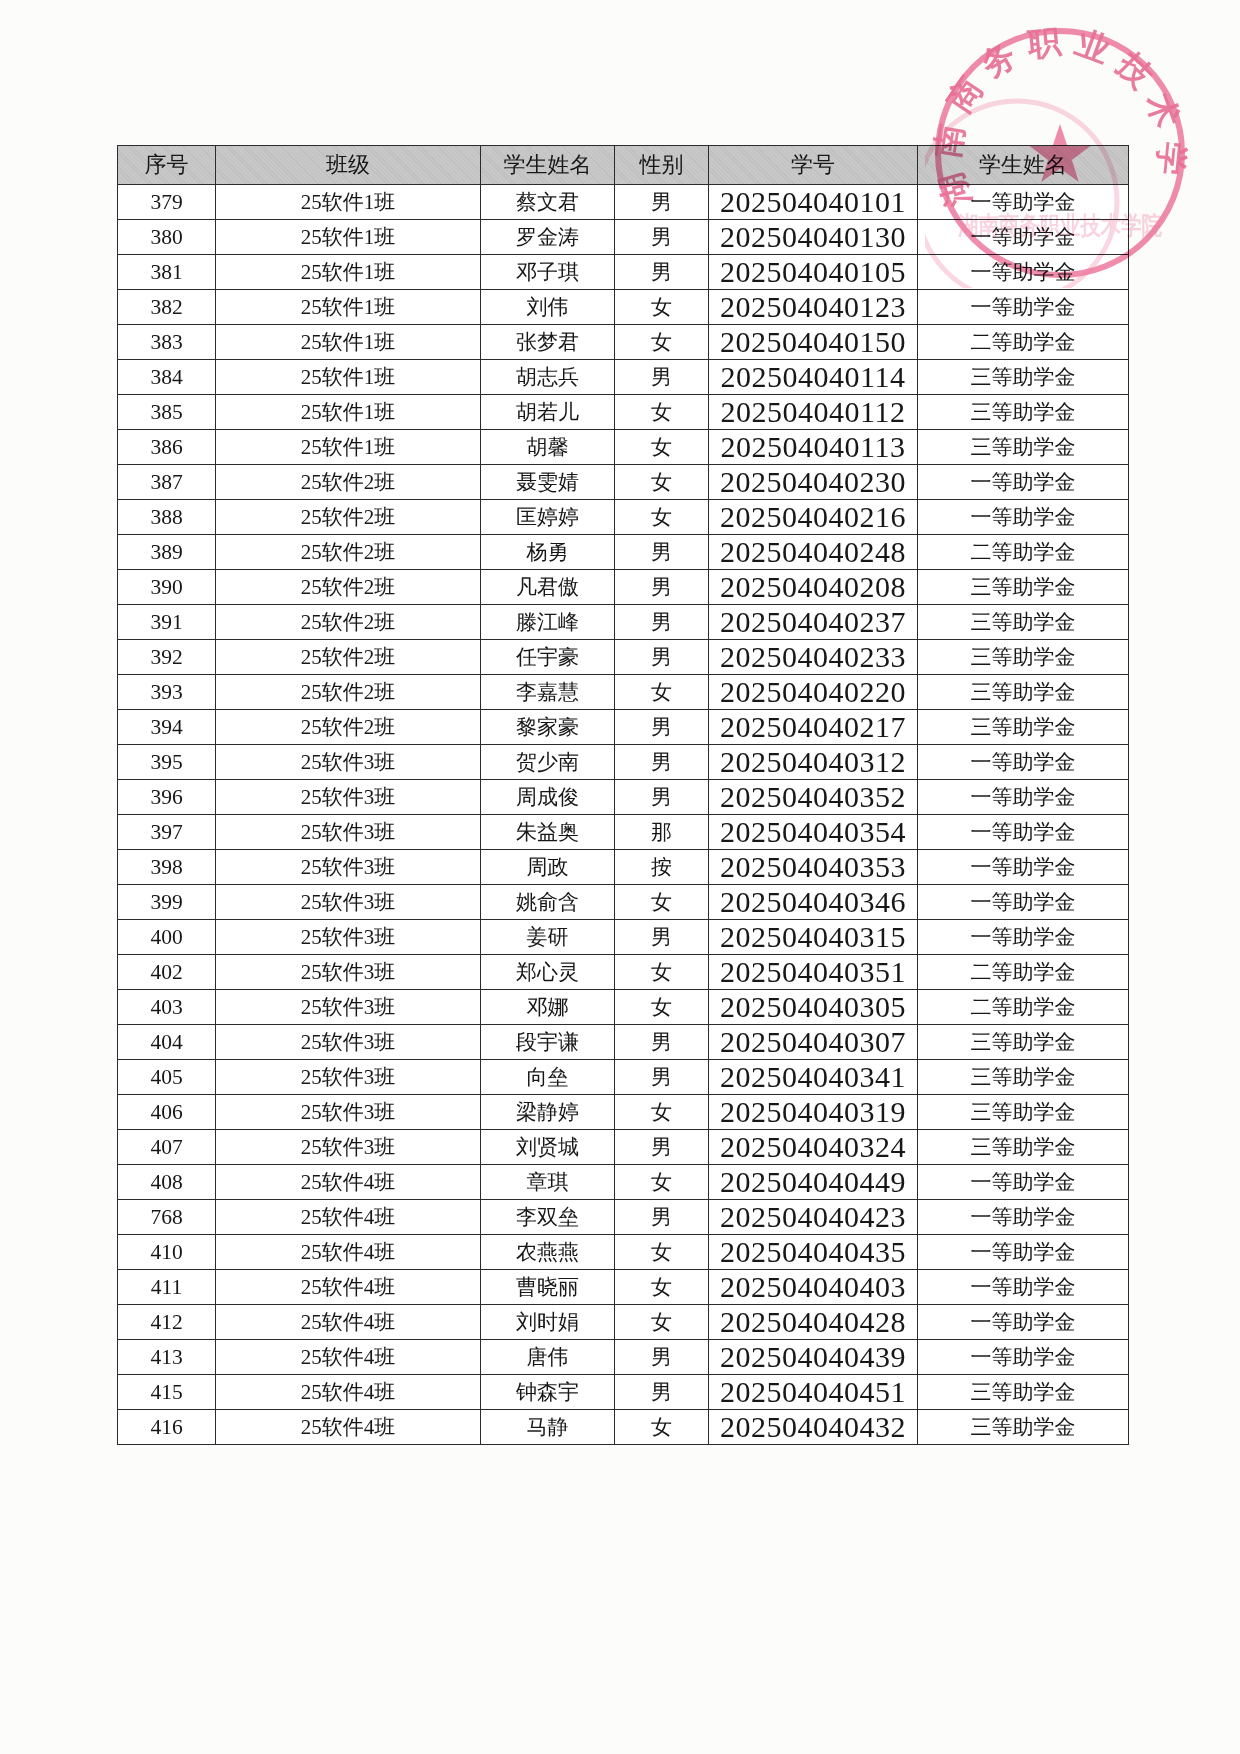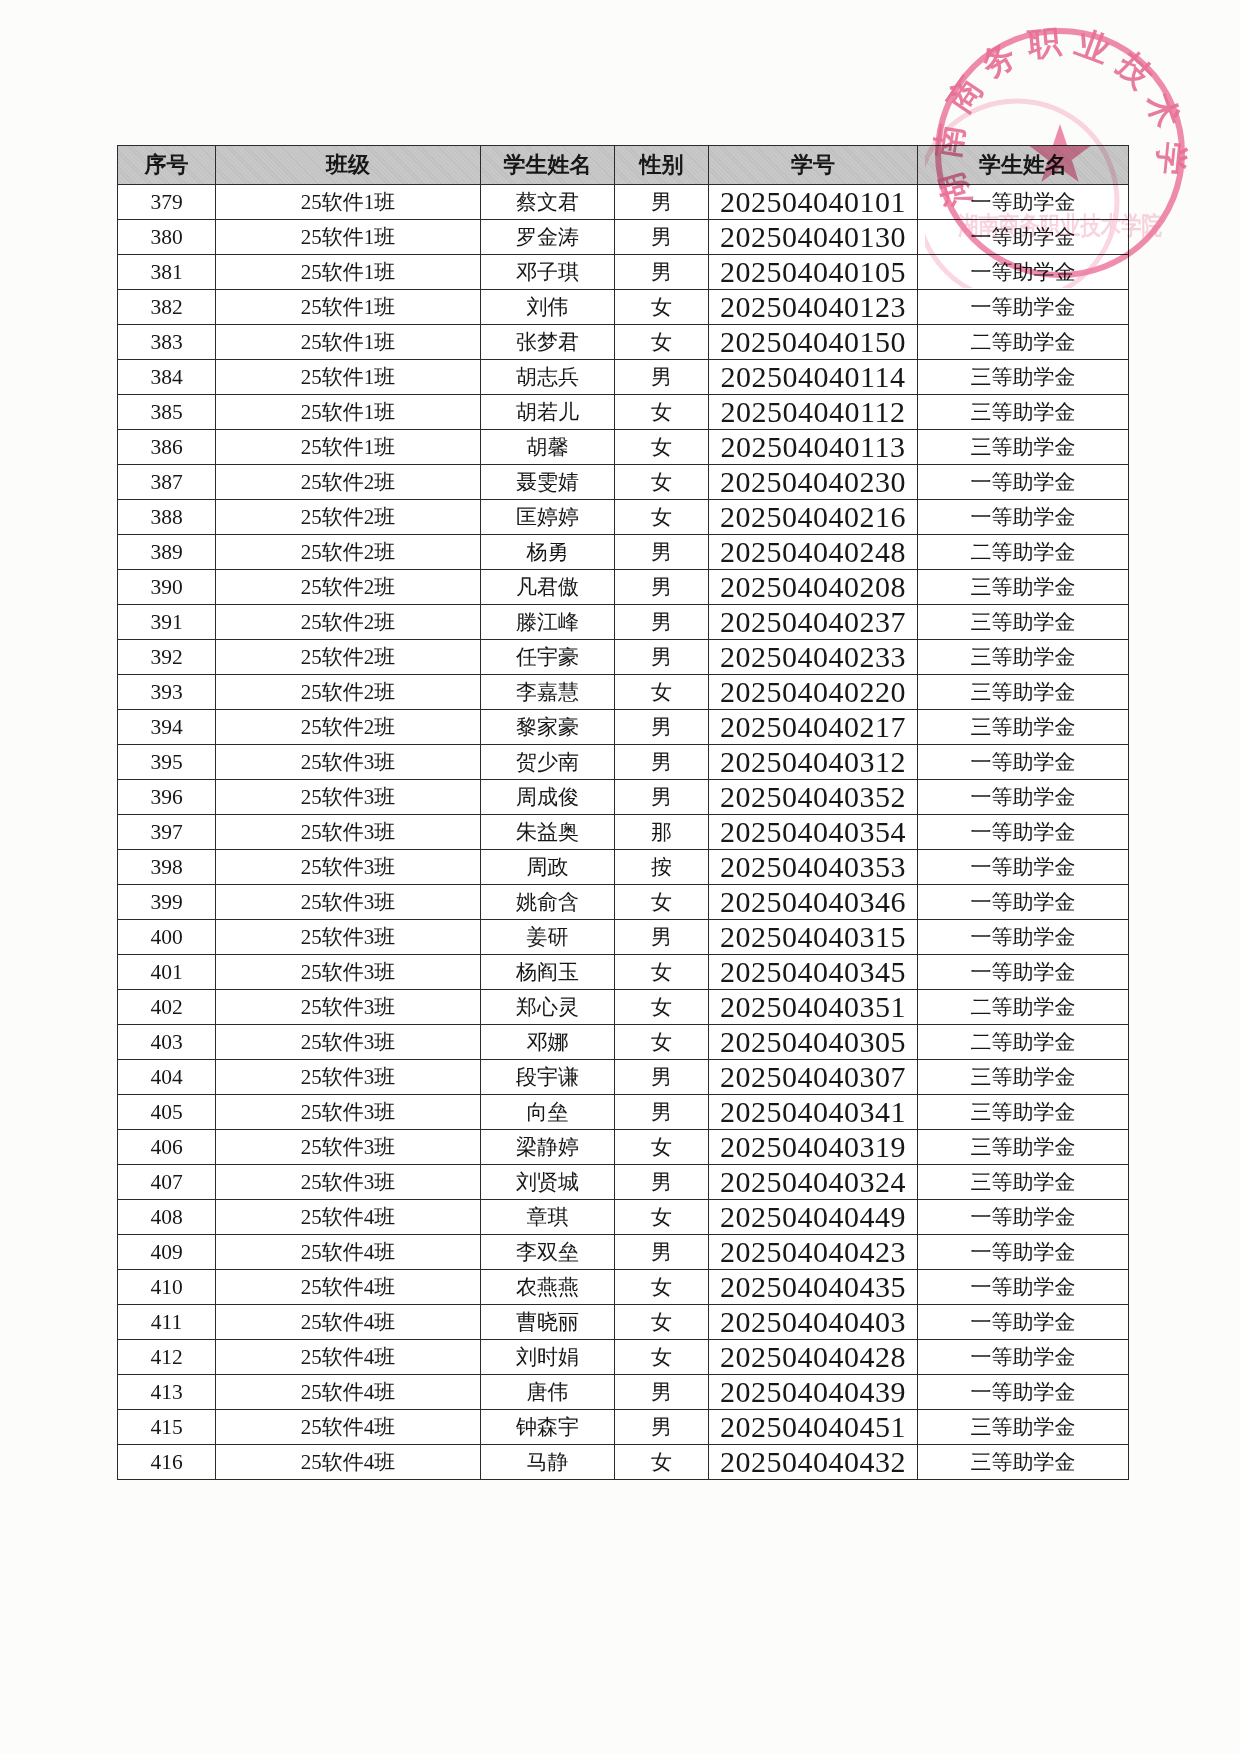--- a/index.html
+++ b/index.html
@@ -30,21 +30,21 @@
     text-align:center;
     vertical-align:middle;
     padding:0;
     color:#171717;
     white-space:nowrap;
     overflow:hidden;
   }
   table.roster th{
     height:38px;
     font-size:22px;
-    font-weight:700;
+    font-weight:400;
     background-color:#c7c7c7;
     background-image:repeating-linear-gradient(45deg,rgba(0,0,0,.055) 0 1px,rgba(255,255,255,.05) 1px 3px);
   }
   table.roster td{
     height:33.4px;
     font-size:21px;
   }
   table.roster td:nth-child(5){font-size:30px;letter-spacing:.5px;}
   table.roster td:nth-child(1){font-size:21.5px;margin-top:16px;}
   .seal{
@@ -256,28 +256,20 @@
     </tr>
         <tr>
       <td>400</td>
       <td>25软件3班</td>
       <td>姜研</td>
       <td>男</td>
       <td>202504040315</td>
       <td>一等助学金</td>
     </tr>
         <tr>
-      <td>401</td>
-      <td>25软件3班</td>
-      <td>杨阎玉</td>
-      <td>女</td>
-      <td>202504040345</td>
-      <td>一等助学金</td>
-    </tr>
-        <tr>
       <td>402</td>
       <td>25软件3班</td>
       <td>郑心灵</td>
       <td>女</td>
       <td>202504040351</td>
       <td>二等助学金</td>
     </tr>
         <tr>
       <td>403</td>
       <td>25软件3班</td>
@@ -320,21 +312,21 @@
     </tr>
         <tr>
       <td>408</td>
       <td>25软件4班</td>
       <td>章琪</td>
       <td>女</td>
       <td>202504040449</td>
       <td>一等助学金</td>
     </tr>
         <tr>
-      <td>409</td>
+      <td>768</td>
       <td>25软件4班</td>
       <td>李双垒</td>
       <td>男</td>
       <td>202504040423</td>
       <td>一等助学金</td>
     </tr>
         <tr>
       <td>410</td>
       <td>25软件4班</td>
       <td>农燕燕</td>

